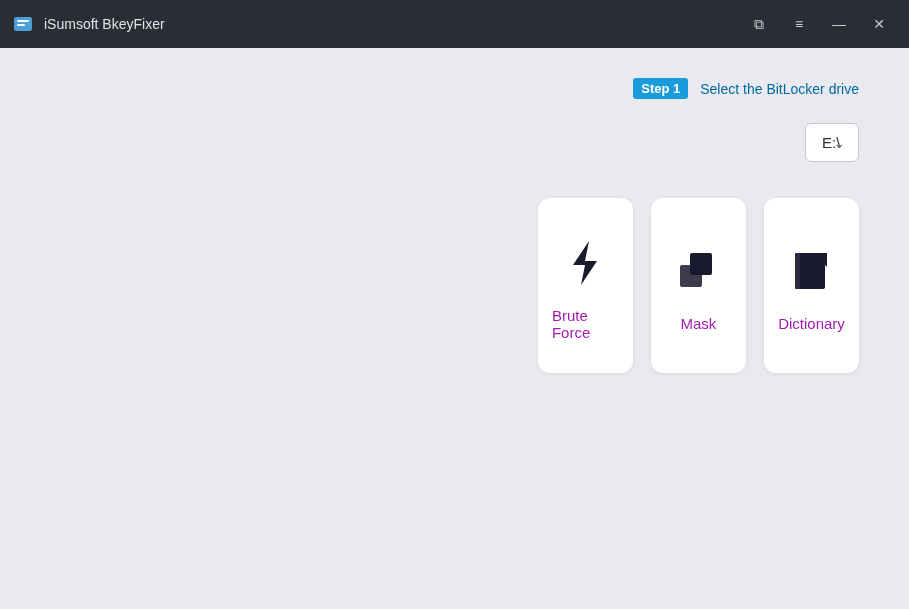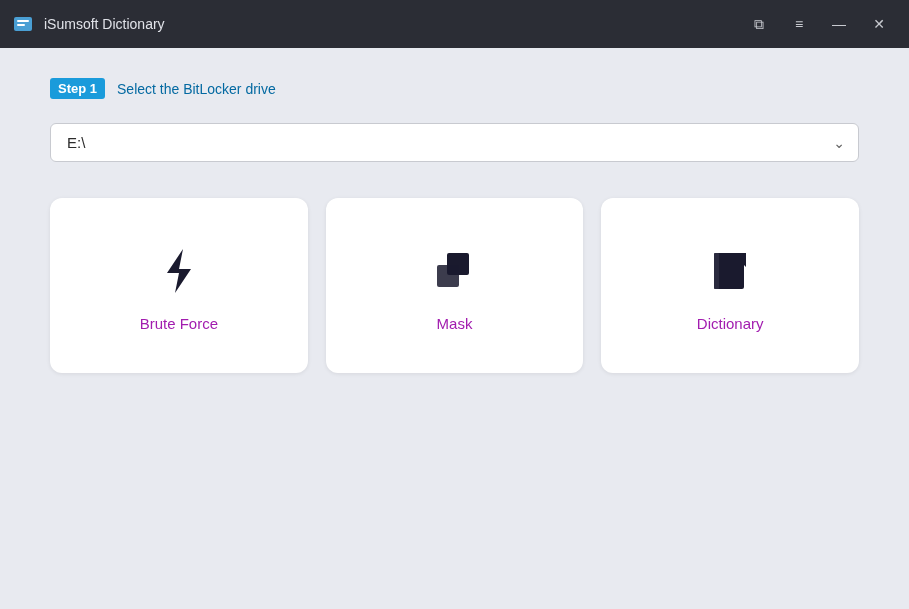--- a/index.html
+++ b/index.html
@@ -53,20 +53,21 @@
     }
 
     
     .main {
       flex: 1;
       background: #e8eaf0;
       padding: 30px 50px 30px 50px;
       display: flex;
       flex-direction: column;
       gap: 20px;
+      align-items: flex-end;
     }
 
     
     .step-row {
       display: flex;
       align-items: center;
       gap: 12px;
     }
     .step-badge {
       background: #1a9bdb;
@@ -150,21 +151,21 @@
 
 <div class="titlebar">
 
   <div class="titlebar-icon">
     <svg viewBox="0 0 22 22" fill="none">
       <rect x="2" y="4" width="18" height="14" rx="2" fill="#4a9fd4"></rect>
       <rect x="5" y="7" width="12" height="2" rx="1" fill="#fff"></rect>
       <rect x="5" y="11" width="8" height="2" rx="1" fill="#fff"></rect>
     </svg>
   </div>
-  <span class="titlebar-title">iSumsoft Dictionary</span>
+  <span class="titlebar-title">iSumsoft BkeyFixer</span>
   <div class="titlebar-controls">
     <button class="titlebar-btn">⧉</button>
     <button class="titlebar-btn">≡</button>
     <button class="titlebar-btn">—</button>
     <button class="titlebar-btn close">✕</button>
   </div>
 </div>
 
 <div class="main">
 

